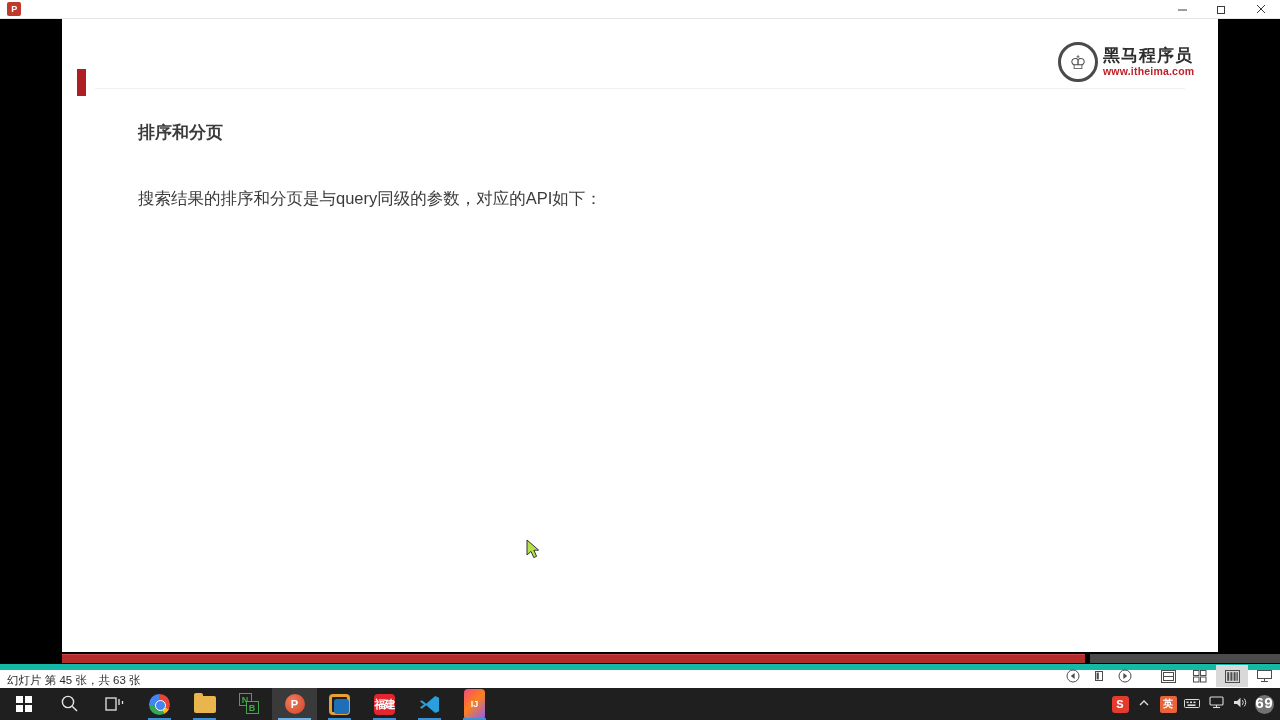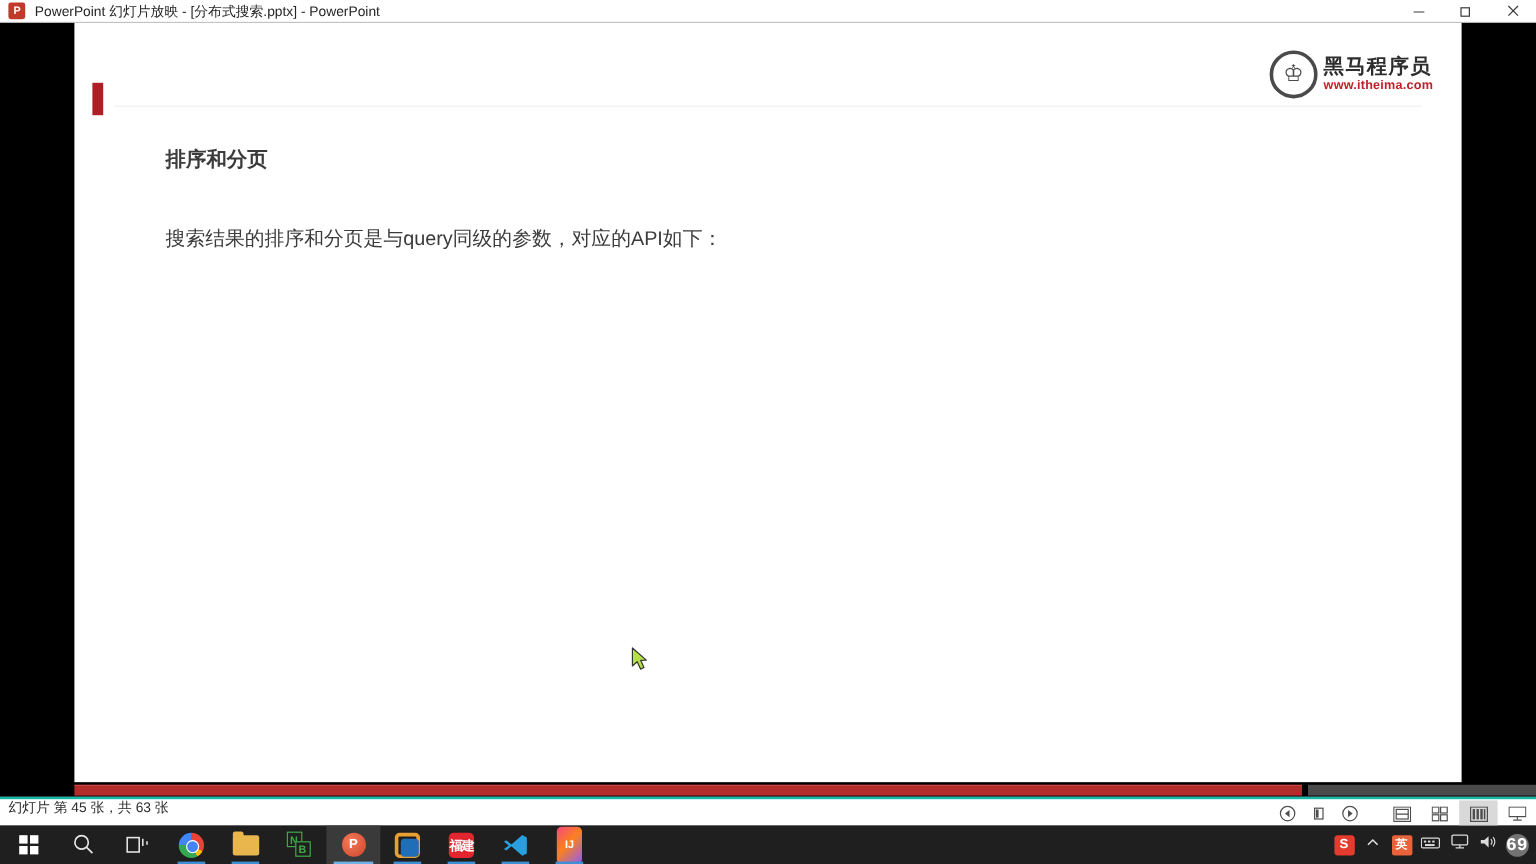--- a/index.html
+++ b/index.html
@@ -108,22 +108,22 @@
     background:#b42b2b; border-top:1px solid #c94545;
   }
   .progress-gray{
     position:absolute; left:1090px; top:2px; width:190px; height:9px;
     background:#4a4a4a;
   }
 
   
   .statusbar{
     position:absolute; left:0; top:664px; width:1280px; height:24px;
-    background:#ffffff; display:flex; align-items:flex-start;
-    border-top:2px solid #14b8a6;
+    background:#ffffff; display:flex; align-items:flex-end;
+    border-top:6px solid #14b8a6;
   }
   .status-text{
     margin-left:7px; font-size:11.5px; color:#2b2b2b; white-space:nowrap;
   }
   .status-right{ margin-left:auto; display:flex; align-items:center; height:24px; }
   .sb-btn{
     width:26px; height:24px; display:flex; align-items:center; justify-content:center;
     color:#4d4d4d;
   }
   .sb-gap{ width:14px; }
@@ -205,21 +205,20 @@
 </head>
 <body>
 
 <div class="screen">
 
   <div class="titlebar">
     <div class="tb-icon">
       <span class="sq"></span>
         <span class="pp">P</span>
     </div>
-    <div class="tb-title">PowerPoint 幻灯片放映 - [分布式搜索.pptx] - PowerPoint</div>
     <div class="tb-btns">
       <div class="tb-btn">
         <svg width="11" height="11" viewBox="0 0 11 11">
             <line x1="1" y1="6" x2="10" y2="6" stroke="currentColor" stroke-width="1"></line>
           </svg>
       </div>
       <div class="tb-btn">
         <svg width="11" height="11" viewBox="0 0 11 11">
           <rect x="1.5" y="2.5" width="7" height="7" fill="none" stroke="currentColor" stroke-width="1"></rect>
         </svg>

